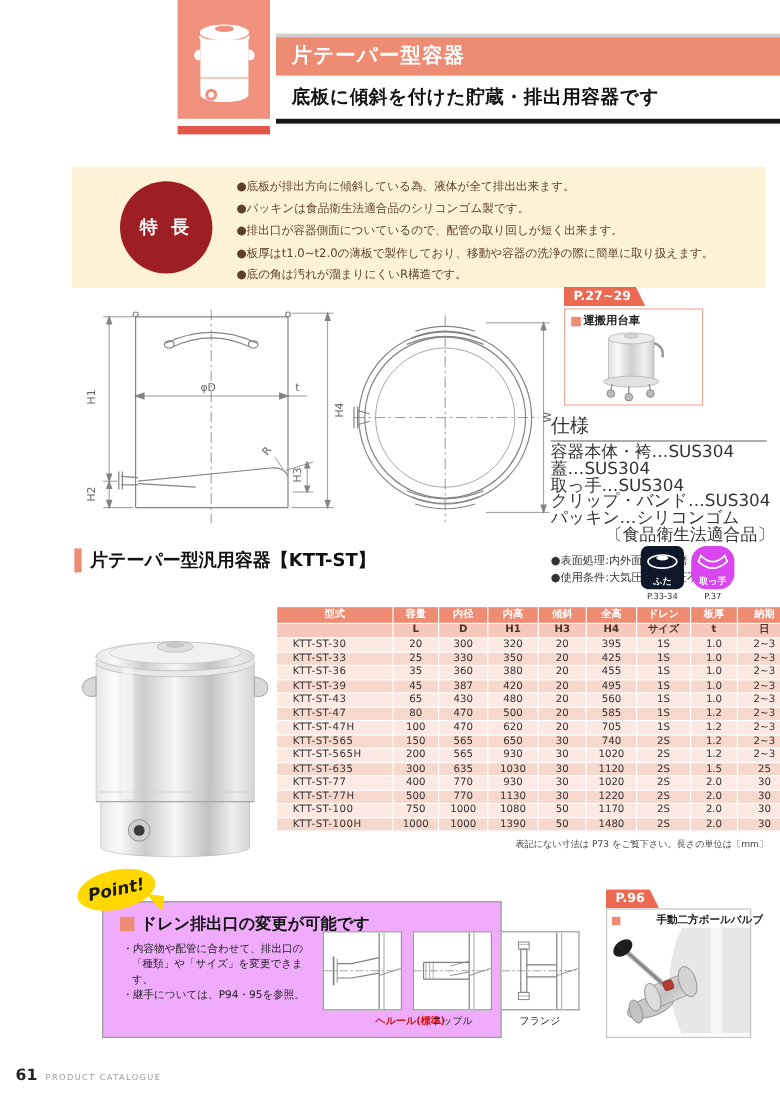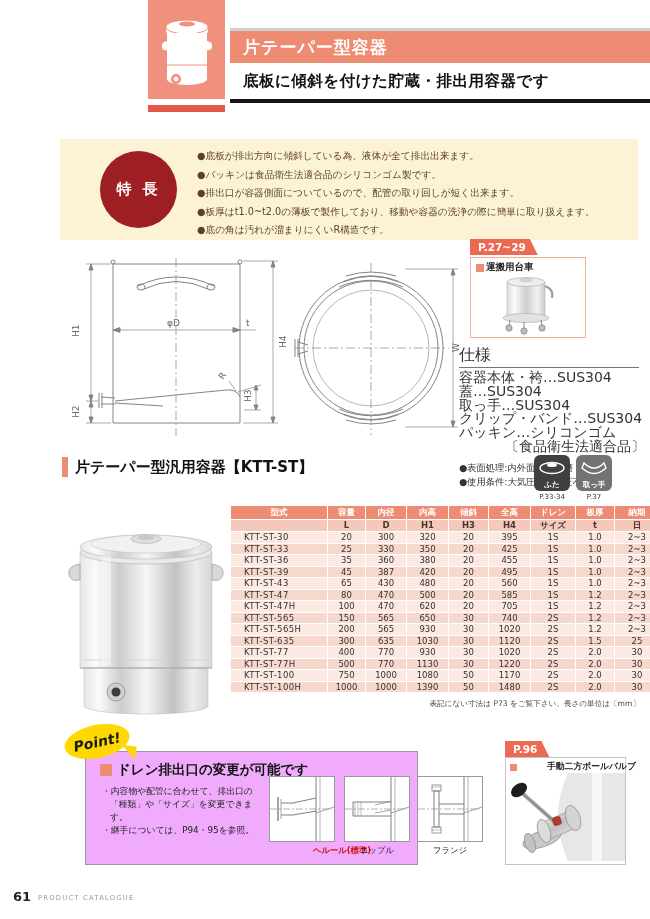--- a/index.html
+++ b/index.html
@@ -40,22 +40,22 @@
   .spec-note { font-size:9.3px; line-height:13.8px; white-space:nowrap; }
 
   
   .section-title { position:absolute; left:62px; top:457px; display:flex; align-items:center; }
   .section-bar { width:6px; height:20px; background:#ee8b73; margin-right:7px; }
   .section-text { font-size:15px; font-weight:bold; color:#111; }
   .badge-wrap { position:absolute; width:36px; }
   .badge-lid-wrap { left:534px; top:455px; }
   .badge-handle-wrap { left:576px; top:455px; }
   .badge-box { width:36px; height:36px; border-radius:6px; position:relative; }
-  .badge-box.green { background:#404040; }
-  .badge-box.blue { background:#737373; }
+  .badge-box.green { background:#0f172a; }
+  .badge-box.blue { background:#d946ef;border-radius:13px; }
   .badge-label { position:absolute; bottom:1px; width:100%; text-align:center; color:#fff; font-size:7.5px; font-weight:bold; }
   .badge-caption { margin-top:2px; font-size:7px; color:#333; text-align:center; white-space:nowrap; }
   .product-photo { position:absolute; left:64px; top:512px; }
 
   
   .spec-table { position:absolute; left:230px; top:505px; width:420px; border-collapse:separate; border-spacing:1px; table-layout:fixed; }
   .spec-table th { background:#ee8b73; color:#fff; font-size:8.5px; font-weight:bold; height:13px; line-height:13px; text-align:center; padding:0; }
   .spec-table .units td { background:#f6c8bb; color:#4a342c; font-weight:bold; height:11px; line-height:11px; }
   .spec-table td { font-size:8.5px; color:#333; text-align:center; height:10.5px; line-height:10.5px; padding:0; white-space:nowrap; }
   .spec-table tr.odd td { background:#fbe9e2; }

